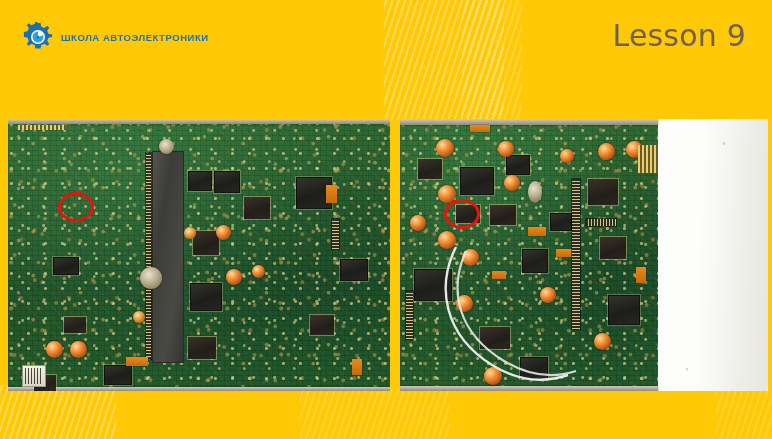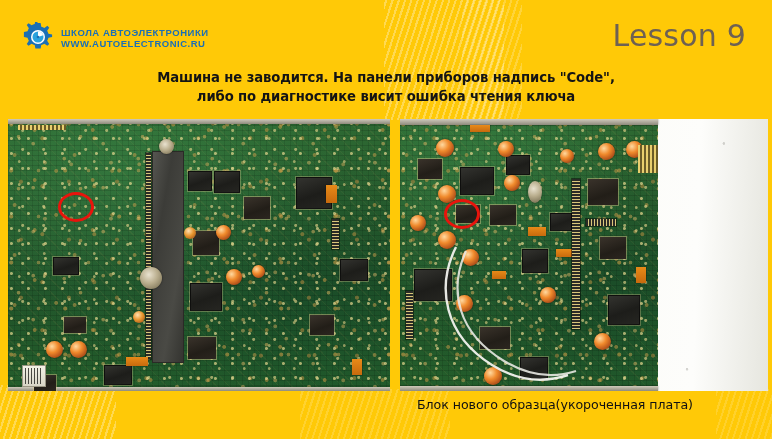--- a/index.html
+++ b/index.html
@@ -32,21 +32,21 @@
   .stripes-bl{ left:-4px; bottom:0px; width:120px; height:54px; }
   .stripes-bm{ left:300px; bottom:0px; width:150px; height:50px; opacity:.55; }
   .stripes-br{ right:-4px; bottom:0px; width:60px; height:50px; opacity:.5; }
 
   
   .logo-wrap{
     position:absolute;left:22px;top:22px;
     display:flex;align-items:center;gap:7px;
   }
   .gear-icon{width:32px;height:32px;display:block;flex:0 0 auto;}
-  .logo-lines{display:flex;flex-direction:column;line-height:1.18;}
+  .logo-lines{display:flex;flex-direction:row;line-height:1.18;gap:34px;}
   .logo-l1,.logo-l2{
     color:#1B6FB5;
     font-size:9.5px;
     font-weight:bold;
     letter-spacing:0.55px;
     white-space:nowrap;
     font-family:"Liberation Sans", sans-serif;
   }
   .logo-l2{letter-spacing:0.5px;}
 
@@ -246,30 +246,25 @@
       <g fill="#1B6FB5">
         <path d="M32 2 l5.2 0 1.4 7.3 a23.6 23.6 0 0 1 6.1 2.6 l6.1-4.2 3.7 3.7 -4.2 6.1 a23.6 23.6 0 0 1 2.6 6.1 l7.3 1.4 0 5.2 -7.3 1.4 a23.6 23.6 0 0 1 -2.6 6.1 l4.2 6.1 -3.7 3.7 -6.1-4.2 a23.6 23.6 0 0 1 -6.1 2.6 l-1.4 7.3 -5.2 0 -5.2 0 -1.4-7.3 a23.6 23.6 0 0 1 -6.1-2.6 l-6.1 4.2 -3.7-3.7 4.2-6.1 a23.6 23.6 0 0 1 -2.6-6.1 l-7.3-1.4 0-5.2 0-5.2 7.3-1.4 a23.6 23.6 0 0 1 2.6-6.1 l-4.2-6.1 3.7-3.7 6.1 4.2 a23.6 23.6 0 0 1 6.1-2.6 l1.4-7.3 z"></path>
       </g>
       <circle cx="32" cy="30" r="14" fill="#ffffff"></circle>
       <circle cx="32" cy="30" r="11" fill="#2BA3DD"></circle>
       <path d="M32 30 L32 19 A11 11 0 0 1 42.4 26.6 Z" fill="#ffffff"></path>
       <circle cx="32" cy="30" r="2.6" fill="#1B6FB5"></circle>
     </svg>
     <div class="logo-lines">
       <span class="logo-l1">ШКОЛА АВТОЭЛЕКТРОНИКИ</span>
-      <span class="logo-l2">WWW.AUTOELECTRONIC.RU</span>
     </div>
   </div>
 
   <div class="lesson-label">Lesson 9</div>
 
-  <div class="title-block">
-    <span class="title-line">Машина не заводится. На панели приборов надпись "Code",</span>
-    <span class="title-line">либо по диагностике висит ошибка чтения ключа</span>
-  </div>
 
   <div class="photos">
 
     <div class="photo photo-left">
       <div class="pcb pcb-left">
         <div class="pcb-tex"></div>
         <div class="pcb-noise"></div>
         <div class="pcb-pads"></div>
 
         <div class="cmp edge-strip" style="left:0;top:0;width:382px;height:5px;"></div>
@@ -377,15 +372,14 @@
 
       <svg class="wires" viewBox="0 0 368 272" preserveAspectRatio="none">
         <path d="M56,128 C36,168 44,216 92,246 C124,266 150,262 168,256" fill="none" stroke="#f2f2ee" stroke-width="2.4" opacity="0.95"></path>
         <path d="M66,132 C48,172 58,214 104,242 C134,260 158,258 176,252" fill="none" stroke="#e8e8e2" stroke-width="2.2" opacity="0.9"></path>
       </svg>
 
       <div class="annot-circle" style="left:44px;top:80px;width:36px;height:30px;"></div>
     </div>
   </div>
 
-  <div class="caption caption-right">Блок нового образца(укороченная плата)</div>
 
 </div>
 
 </body></html>

